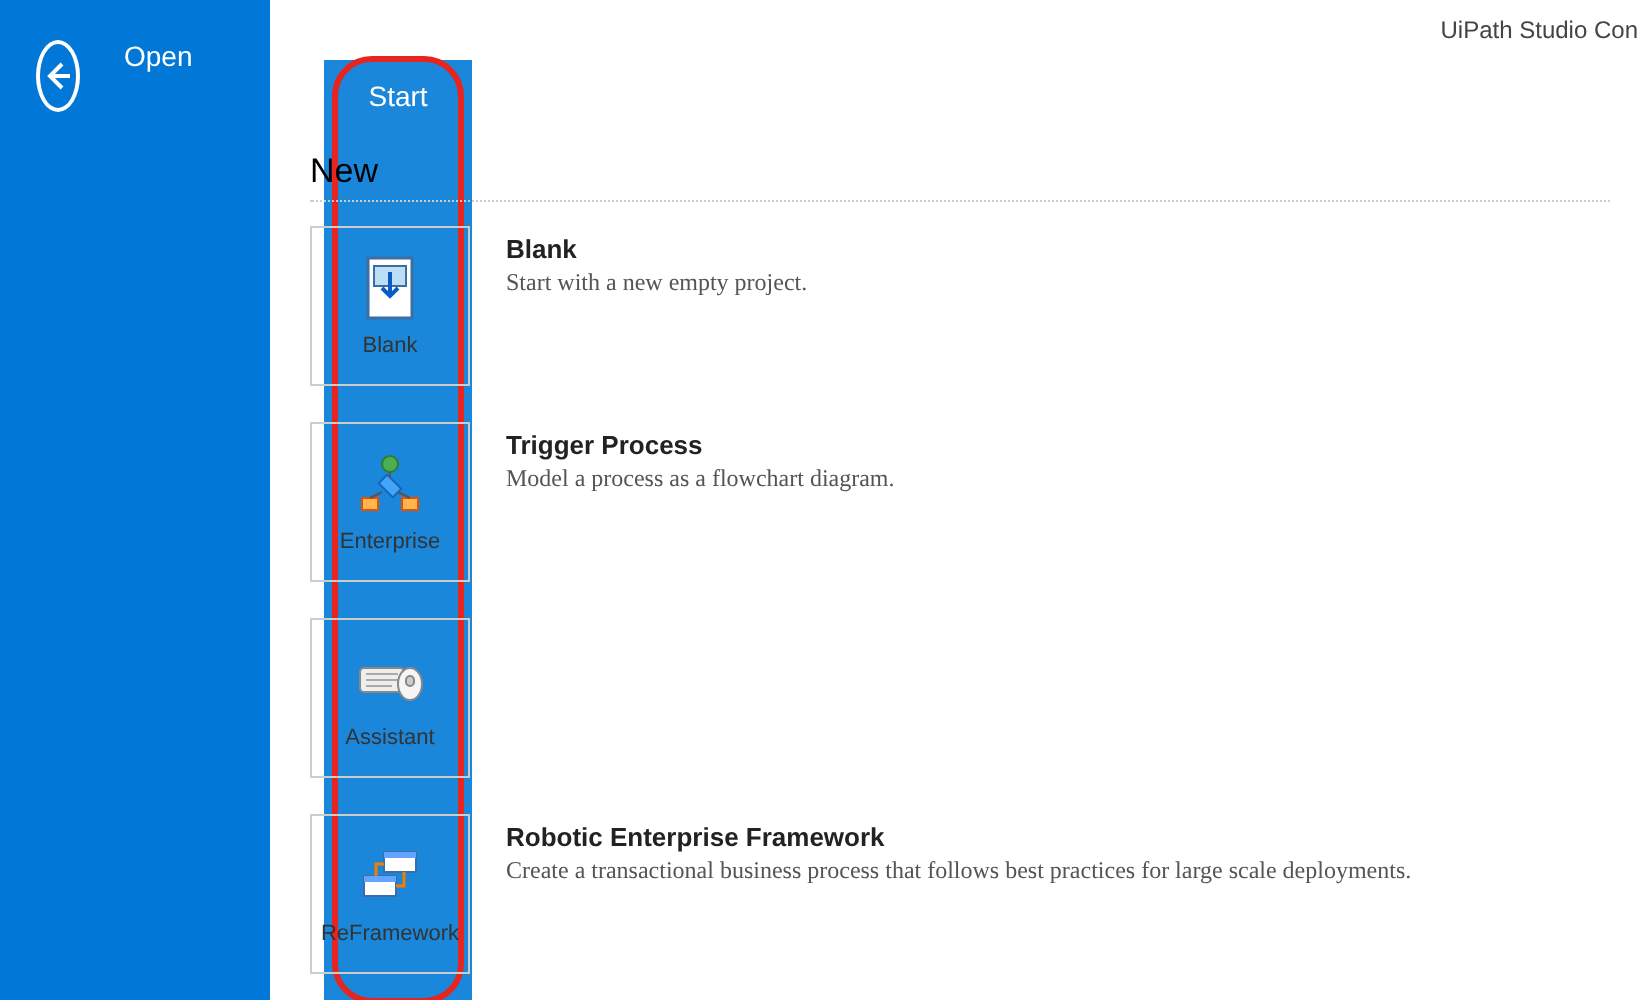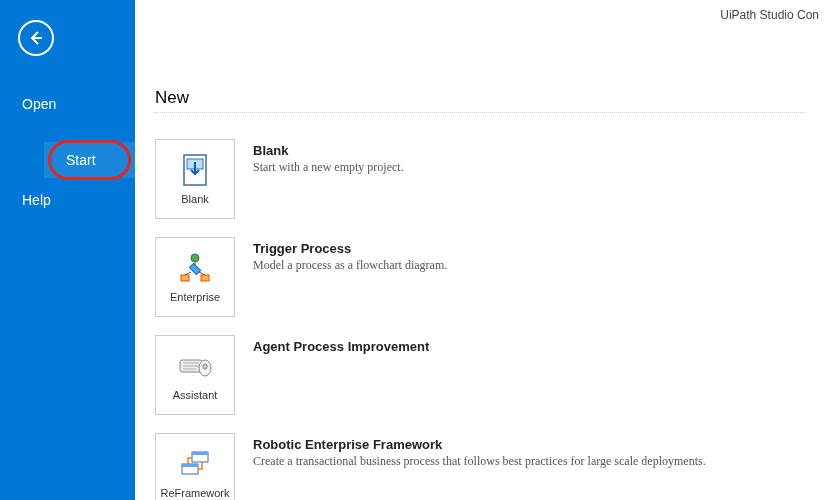--- a/index.html
+++ b/index.html
@@ -10,21 +10,20 @@
       height: 500px;
       display: flex;
       overflow: hidden;
       background: #fff;
     }
     .sidebar {
       width: 135px;
       background: #0178d7;
       color: #fff;
       display: flex;
-      flex-direction: column;
       padding-top: 10px;
     }
     .back-btn {
       width: 36px;
       height: 36px;
       border: 2px solid #fff;
       border-radius: 50%;
       margin: 10px 0 30px 18px;
       display: flex;
       align-items: center;
@@ -53,22 +52,21 @@
       right: 4px;
       top: -2px;
       bottom: -2px;
       pointer-events: none;
     }
     .main {
       flex: 1;
       display: flex;
       flex-direction: column;
       position: relative;
-      padding: 16px 20px;
-      gap: 14px;
+      padding: 4px 20px;
     }
     .app-title {
       position: absolute;
       top: 8px;
       right: 6px;
       font-size: 12px;
       color: #444;
     }
     .section-heading {
       margin-top: 72px;
@@ -191,21 +189,20 @@
             <line x1="5" y1="9" x2="21" y2="9" stroke="#aaa"></line>
             <line x1="5" y1="12" x2="21" y2="12" stroke="#aaa"></line>
             <line x1="5" y1="15" x2="18" y2="15" stroke="#aaa"></line>
             <ellipse cx="27" cy="14" rx="6" ry="8" fill="#f5f5f5" stroke="#888"></ellipse>
             <rect x="25" y="10" width="4" height="5" rx="2" fill="#ccc" stroke="#888"></rect>
           </svg>
         </div>
         <div class="tile-label">Assistant</div>
       </div>
       <div class="template-text">
-        <div class="template-title">Agent Process Improvement</div>
       </div>
     </div>
 
     <div class="template-row">
       <div class="template-tile">
         <div class="tile-icon">
           <svg width="34" height="28" viewBox="0 0 34 28">
             <rect x="14" y="2" width="16" height="10" fill="#fff" stroke="#3a6ea5"></rect>
             <rect x="14" y="2" width="16" height="3" fill="#63a4ff"></rect>
             <rect x="4" y="14" width="16" height="10" fill="#fff" stroke="#3a6ea5"></rect>

